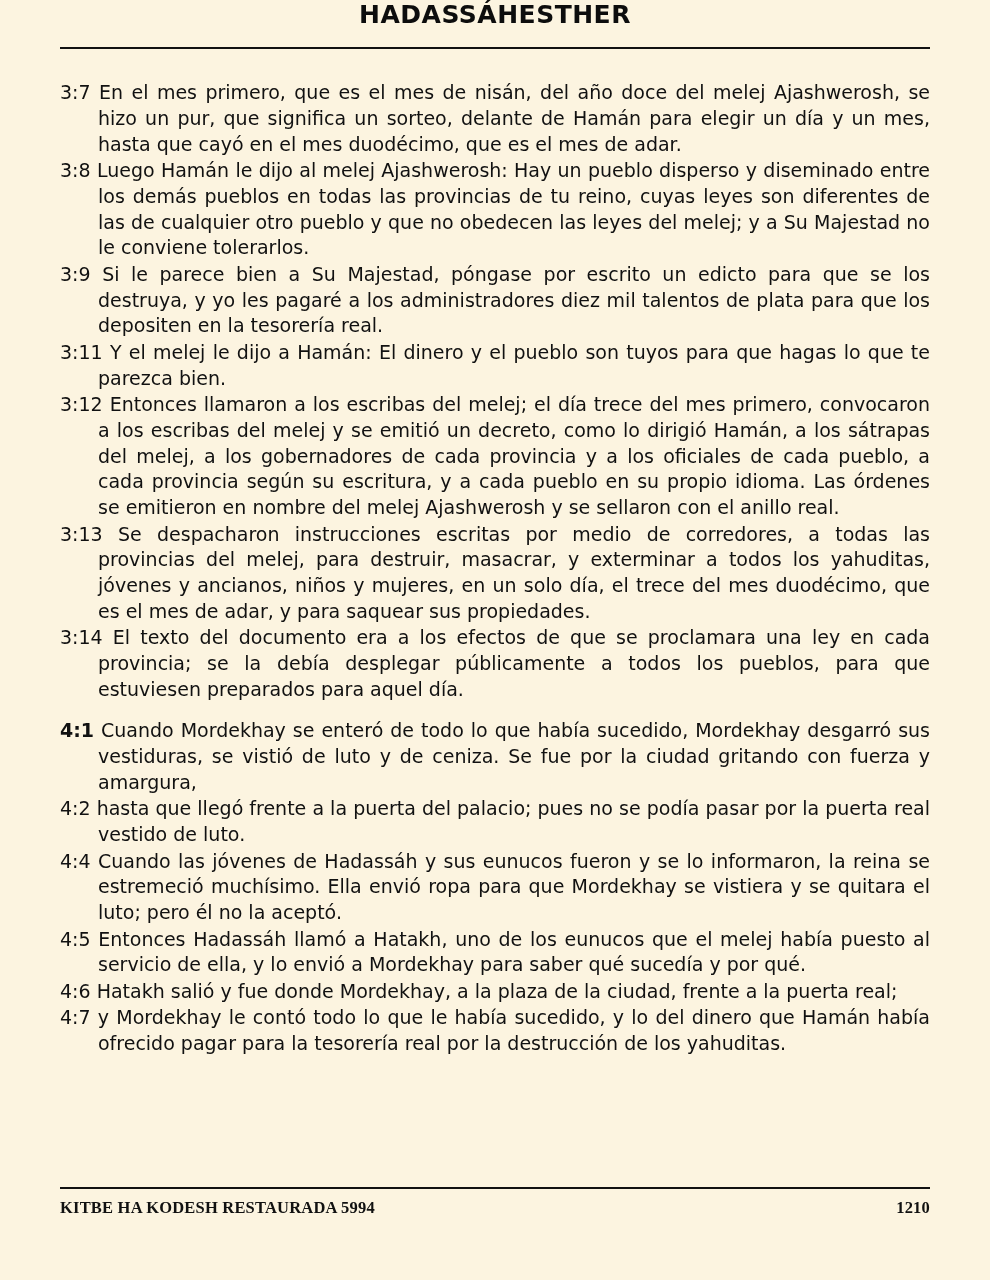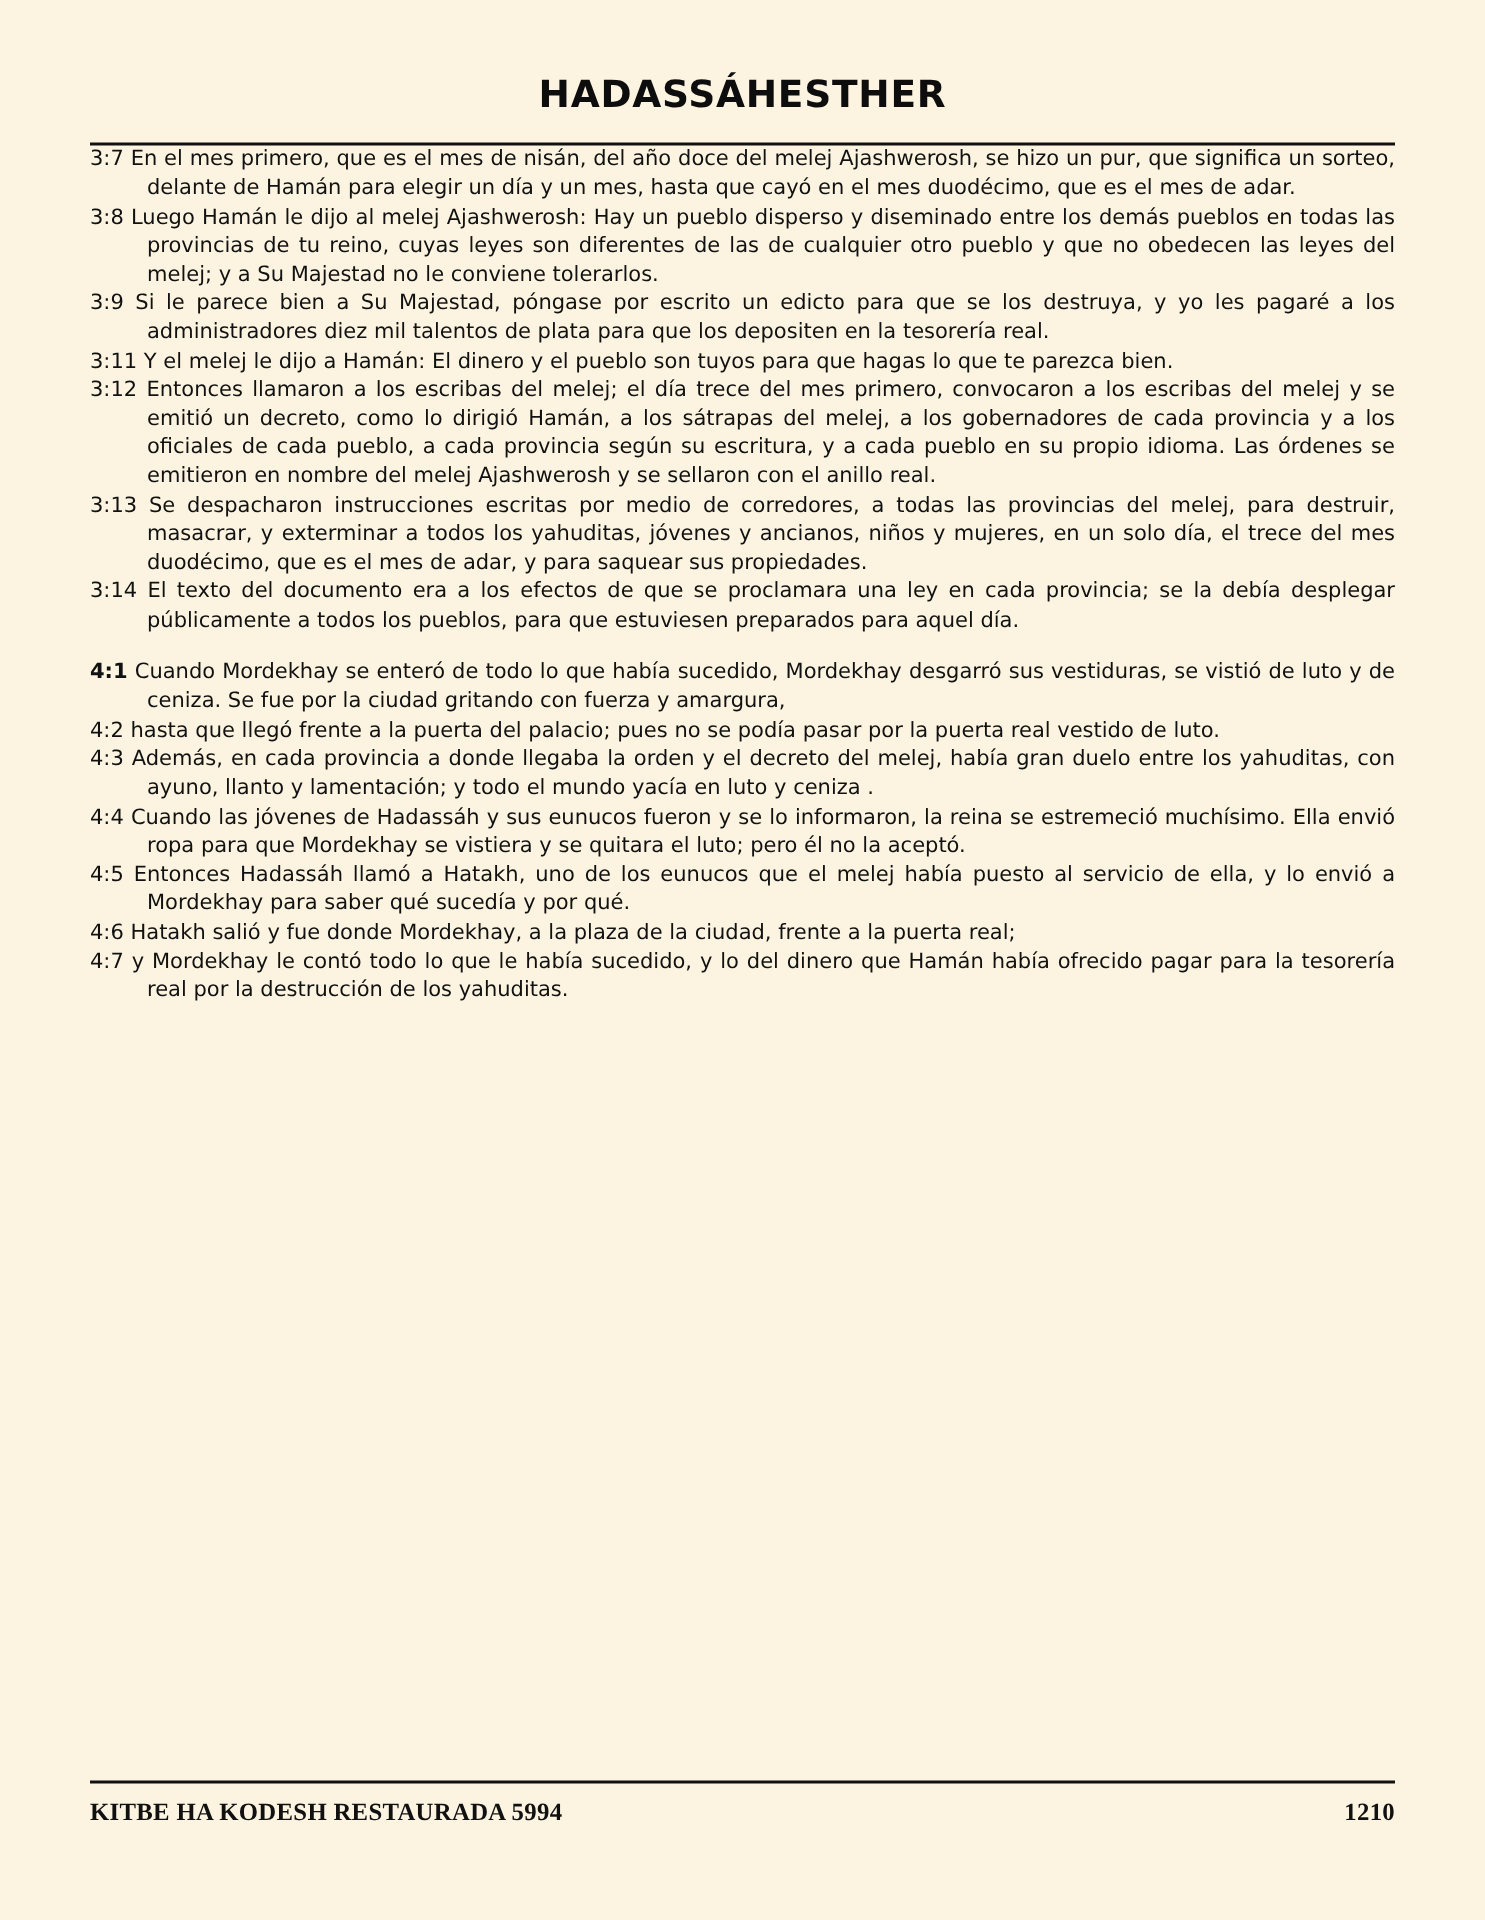--- a/index.html
+++ b/index.html
@@ -19,36 +19,35 @@
     width: 990px;
     height: 1280px;
     box-sizing: border-box;
     padding: 0 60px;
     background: #fcf4e0;
   }
   .header {
     display: flex;
     justify-content: center;
     align-items: baseline;
-    padding-top: 48px;
   }
   .header .title {
     font-size: 25px;
     font-weight: bold;
     letter-spacing: 0.5px;
     color: #0d0d0d;
   }
   .rule-top {
     margin-top: 18px;
     border-top: 2.5px solid #111111;
     width: 100%;
   }
   .body-text {
-    margin-top: 0;
-    font-size: 14px;
+    margin-top: 31px;
+    font-size: 19px;
     line-height: 1.36;
     text-align: justify;
     color: #111111;
   }
   .verse {
     margin: 0 0 0.5px 0;
     padding-left: 38px;
     text-indent: -38px;
   }
   .verse .num {
@@ -97,21 +96,20 @@
       <p class="verse"><span class="num">3:7</span> <span class="txt">En el mes primero, que es el mes de nisán, del año doce del melej Ajashwerosh, se hizo un pur, que significa un sorteo,  delante de Hamán para elegir un día y un mes, hasta que cayó en el mes duodécimo, que es el mes de adar.</span></p>
       <p class="verse"><span class="num">3:8</span> <span class="txt">Luego Hamán le dijo al melej Ajashwerosh: Hay un pueblo disperso y diseminado entre los demás pueblos en todas las provincias de tu reino, cuyas leyes son diferentes de las de cualquier otro pueblo y que no obedecen las leyes del melej; y a Su Majestad no le conviene tolerarlos.</span></p>
       <p class="verse"><span class="num">3:9</span> <span class="txt">Si le parece bien a Su Majestad, póngase por escrito un edicto para que se los destruya, y yo les pagaré a los administradores diez mil talentos de plata para que los depositen en la tesorería real.</span></p>
       <p class="verse"><span class="num">3:11</span> <span class="txt">Y el melej le dijo a Hamán: El dinero y el pueblo son tuyos para que hagas lo que te parezca bien.</span></p>
       <p class="verse"><span class="num">3:12</span> <span class="txt">Entonces llamaron a los escribas del melej; el día trece del mes primero, convocaron a los escribas del melej y se emitió un decreto, como lo dirigió Hamán, a los sátrapas del melej, a los gobernadores de cada provincia y a los oficiales de cada pueblo, a cada provincia según su escritura, y a cada pueblo en su propio idioma. Las órdenes se emitieron en nombre del melej Ajashwerosh y se sellaron con el anillo real.</span></p>
       <p class="verse"><span class="num">3:13</span> <span class="txt">Se despacharon instrucciones escritas por medio de corredores, a todas las provincias del melej, para destruir, masacrar, y exterminar a todos los yahuditas, jóvenes y ancianos, niños y mujeres, en un solo día, el trece del mes duodécimo, que es el mes de adar,  y para saquear sus propiedades.</span></p>
       <p class="verse"><span class="num">3:14</span> <span class="txt">El texto del documento era a los efectos de que se proclamara una ley en cada provincia; se la debía desplegar públicamente a todos los pueblos, para que estuviesen preparados para aquel día.</span></p>
       <div class="gap"></div>
       <p class="verse chapter-start"><span class="num">4:1</span> <span class="txt">Cuando Mordekhay se enteró de todo lo que había sucedido, Mordekhay desgarró sus vestiduras, se vistió de luto y de ceniza. Se fue por la ciudad gritando con fuerza y amargura,</span></p>
       <p class="verse"><span class="num">4:2</span> <span class="txt">hasta que llegó frente a la puerta del palacio; pues no se podía pasar por la puerta real vestido de luto.</span></p>
-      <p class="verse"><span class="num">4:3</span> <span class="txt">Además, en cada provincia a donde llegaba la orden y el decreto del melej, había gran duelo entre los yahuditas, con ayuno, llanto y lamentación; y todo el mundo yacía en luto y ceniza .</span></p>
       <p class="verse"><span class="num">4:4</span> <span class="txt">Cuando las jóvenes de Hadassáh y sus eunucos fueron y se lo informaron, la reina se estremeció muchísimo. Ella envió ropa para que Mordekhay se vistiera y se quitara el luto; pero él no la aceptó.</span></p>
       <p class="verse"><span class="num">4:5</span> <span class="txt">Entonces Hadassáh llamó a Hatakh, uno de los eunucos que el melej había puesto al servicio de ella, y lo envió a Mordekhay para saber qué sucedía y por qué.</span></p>
       <p class="verse"><span class="num">4:6</span> <span class="txt">Hatakh salió y fue donde Mordekhay, a la plaza de la ciudad, frente a la puerta real;</span></p>
       <p class="verse"><span class="num">4:7</span> <span class="txt">y Mordekhay le contó todo lo que le había sucedido, y lo del dinero que Hamán había ofrecido pagar para la tesorería real por la destrucción de los yahuditas.</span></p>
     </div>
 
   <div class="footer">
     <div class="rule-bottom"></div>
     <div class="footer-row">
       <div>KITBE HA KODESH RESTAURADA  5994</div>

